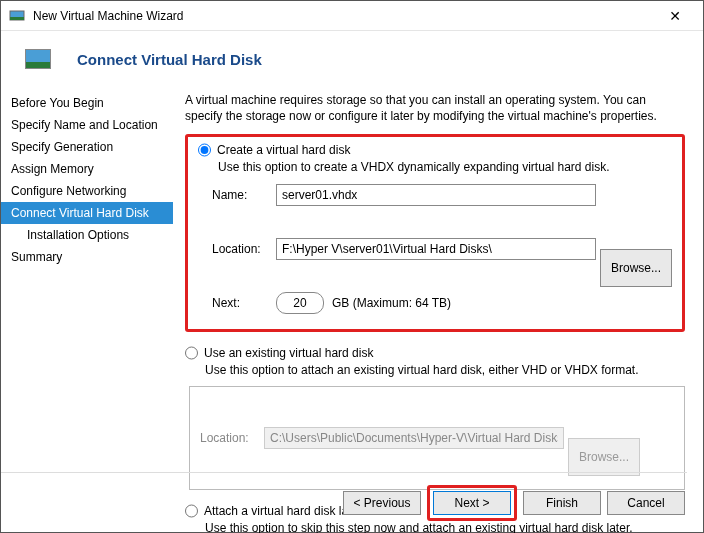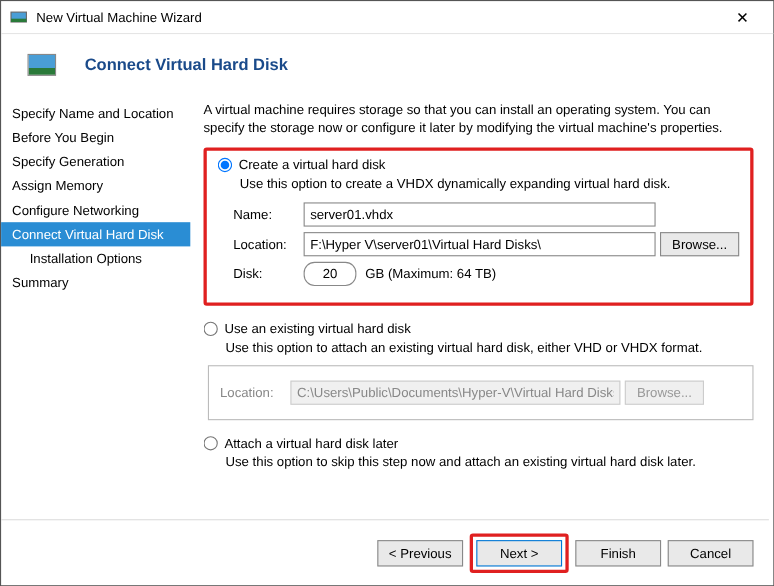--- a/index.html
+++ b/index.html
@@ -24,24 +24,24 @@
 .radio-row input[type=radio] { margin: 0; }
 .option-desc { margin-left: 20px; margin-bottom: 8px; line-height: 1.35; }
 .form-box { border: 1px solid #bbb; padding: 8px 10px; margin: 6px 0 14px 4px; }
 .form-box.highlight-outer { border: 3px solid #e02020; border-radius: 3px; padding: 6px 10px 10px 10px; margin: 0 0 14px 0; }
 .form-row { display: flex; align-items: center; margin: 5px 0; gap: 4px; }
 .form-label { width: 60px; }
 .form-label.disabled { color: #888; }
 .text-input { border: 1px solid #888; height: 22px; padding: 4px 5px; font-family: inherit; font-size: 12px; }
 .text-input.disabled { background: #f0f0f0; border-color: #ccc; color: #888; }
 .num-input { text-align: center; width: 48px; border-radius: 10px; }
-.browse-btn { height: 22px; padding: 0 10px; border: 1px solid #888; background: #e9e9e9; font-family: inherit; font-size: 12px; }
+.browse-btn { height: 38px; padding: 0 10px; border: 1px solid #888; background: #e9e9e9; font-family: inherit; font-size: 12px; margin-top: 38px; }
 .browse-btn.disabled { color: #999; border-color: #ccc; background: #efefef; }
 .size-unit { margin-left: 4px; }
-.footer { position: absolute; bottom: 0; left: 0; right: 4px; height: 60px; border-top: 1px solid #ddd; display: flex; align-items: center; justify-content: flex-end; padding: 0 14px; gap: 6px; }
+.footer { position: absolute; bottom: 0; left: 0; right: 16px; height: 60px; border-top: 1px solid #ddd; display: flex; align-items: center; justify-content: flex-end; padding: 0 2px; gap: 6px; }
 .footer-btn { width: 78px; height: 24px; border: 1px solid #888; background: #e9e9e9; font-family: inherit; font-size: 12px; }
 .footer-btn.default { border: 1px solid #0078d7; }
 .next-highlight { border: 3px solid #e02020; border-radius: 3px; padding: 3px; display: inline-block; }
 </style>
 </head>
 <body>
 
 <div class="window">
 
   <div class="titlebar">
@@ -53,22 +53,22 @@
     <div class="titlebar-close">✕</div>
   </div>
 
   <div class="header-area">
     <div class="header-icon"></div>
     <div class="header-title">Connect Virtual Hard Disk</div>
   </div>
 
   <div class="body-area">
     <div class="sidebar">
+      <div class="sidebar-item">Before You Begin</div>
       <div class="sidebar-item">Specify Name and Location</div>
-      <div class="sidebar-item">Before You Begin</div>
       <div class="sidebar-item">Specify Generation</div>
       <div class="sidebar-item">Assign Memory</div>
       <div class="sidebar-item">Configure Networking</div>
       <div class="sidebar-item selected">Connect Virtual Hard Disk</div>
       <div class="sidebar-item sidebar-sub">Installation Options</div>
       <div class="sidebar-item">Summary</div>
     </div>
 
     <div class="content">
       <div class="intro">A virtual machine requires storage so that you can install an operating system. You can specify the storage now or configure it later by modifying the virtual machine's properties.</div>
@@ -84,21 +84,21 @@
         <div class="form-row">
           <span class="form-label">Name:</span>
           <input class="text-input" style="width: 320px;" value="server01.vhdx">
         </div>
         <div class="form-row">
           <span class="form-label">Location:</span>
           <input class="text-input" style="width: 320px;" value="F:\Hyper V\server01\Virtual Hard Disks\">
           <button class="browse-btn">Browse...</button>
         </div>
         <div class="form-row">
-          <span class="form-label">Disk:</span>
+          <span class="form-label">Next:</span>
           <input class="text-input num-input" value="20" style="">
           <span class="size-unit">GB (Maximum: 64 TB)</span>
         </div>
         </div>
       </div>
 
       <div class="radio-group">
         <div class="radio-row">
           <input type="radio" name="diskopt" style="">
           <span>Use an existing virtual hard disk</span>

